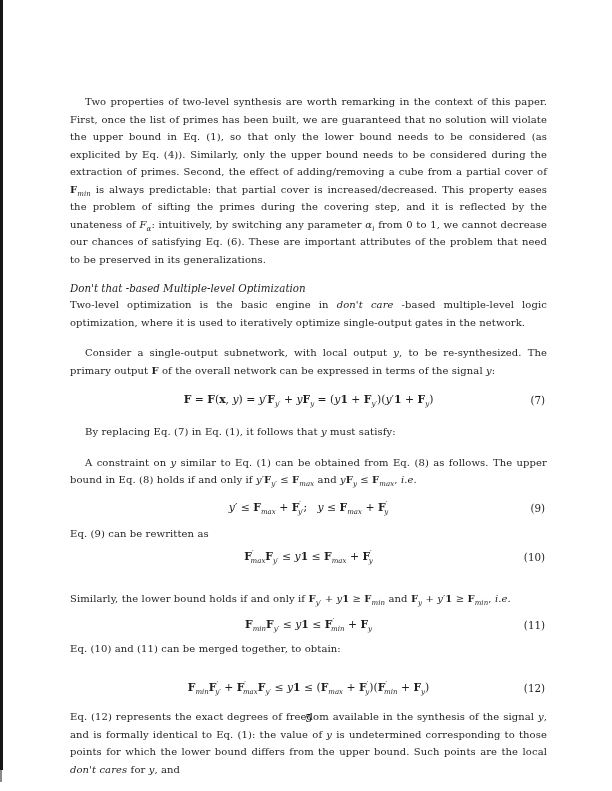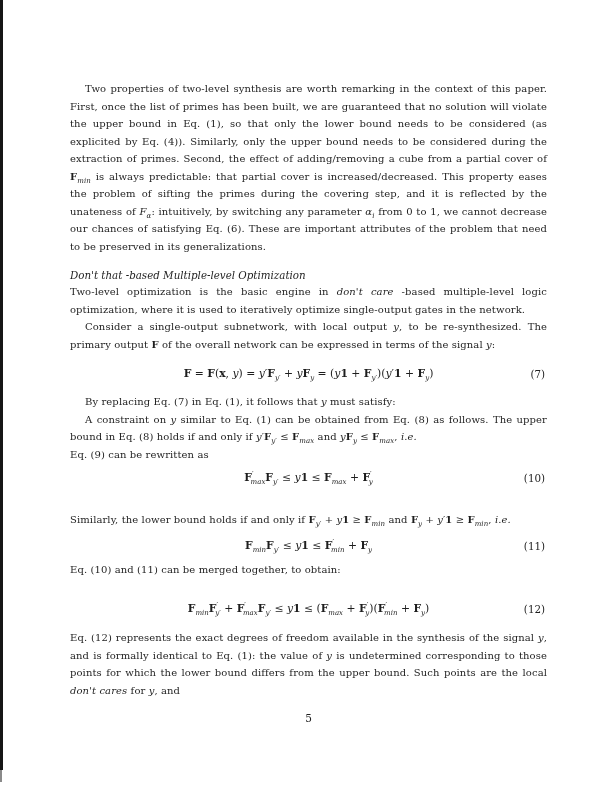--- a/index.html
+++ b/index.html
@@ -38,21 +38,21 @@
     top: 80px;
     width: 477px;
   }
   p.body {
     margin: 0;
     font-size: 10px;
     line-height: 17.5px;
     text-align: justify;
     letter-spacing: 0.1px;
   }
-  p.indent { text-indent: 15px; }
+  p.indent { text-indent: 15px; margin-top: 13px; }
   .heading {
     margin: 12px 0 0 0;
     font-size: 10.3px;
     line-height: 16px;
     font-style: italic;
     font-weight: normal;
   }
   .mt9 { margin-top: 9px; }
   .eq {
     position: relative;
@@ -107,20 +107,24 @@
     <div class="eq eq7">
       <span><b>F</b> = <b>F</b>(<b>x</b>, <i>y</i>) = <i>y</i>′<b>F</b><sub><i>y</i>′</sub> + <i>y</i><b>F</b><sub><i>y</i></sub> = (<i>y</i><b>1</b> + <b>F</b><sub><i>y</i>′</sub>)(<i>y</i>′<b>1</b> + <b>F</b><sub><i>y</i></sub>)</span>
       <span class="no">(7)</span>
     </div>
 
     <p class="body indent">By replacing Eq. (7) in Eq. (1), it follows that <i>y</i> must satisfy:</p>
 
 
     <p class="body indent">A constraint on <i>y</i> similar to Eq. (1) can be obtained from Eq. (8) as follows. The upper bound in Eq. (8) holds if and only if <i>y</i>′<b>F</b><sub><i>y</i>′</sub> ≤ <b>F</b><sub><i>max</i></sub> and <i>y</i><b>F</b><sub><i>y</i></sub> ≤ <b>F</b><sub><i>max</i></sub>, <i>i.e.</i></p>
 
+    <div class="eq eq9">
+      <span><i>y</i>′ ≤ <b>F</b><sub><i>max</i></sub> + <b>F</b><sup>′</sup><sub class="u"><i>y</i>′</sub>;&nbsp;&nbsp; <i>y</i> ≤ <b>F</b><sub><i>max</i></sub> + <b>F</b><sup>′</sup><sub class="u"><i>y</i></sub></span>
+      <span class="no">(9)</span>
+    </div>
 
     <p class="body">Eq. (9) can be rewritten as</p>
 
     <div class="eq eq10">
       <span><b>F</b><sup>′</sup><sub class="u"><i>max</i></sub><b>F</b><sub><i>y</i>′</sub> ≤ <i>y</i><b>1</b> ≤ <b>F</b><sub><i>max</i></sub> + <b>F</b><sup>′</sup><sub class="u"><i>y</i></sub></span>
       <span class="no">(10)</span>
     </div>
 
     <p class="body">Similarly, the lower bound holds if and only if <b>F</b><sub><i>y</i>′</sub> + <i>y</i><b>1</b> ≥ <b>F</b><sub><i>min</i></sub> and <b>F</b><sub><i>y</i></sub> + <i>y</i>′<b>1</b> ≥ <b>F</b><sub><i>min</i></sub>, <i>i.e.</i></p>
 

